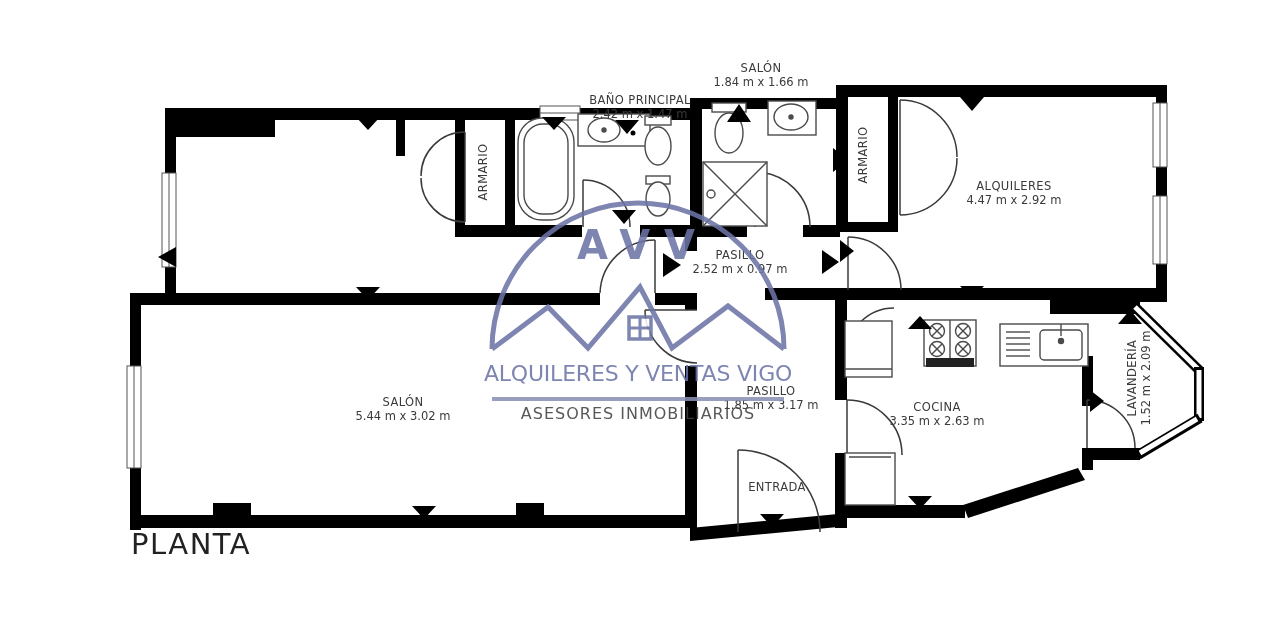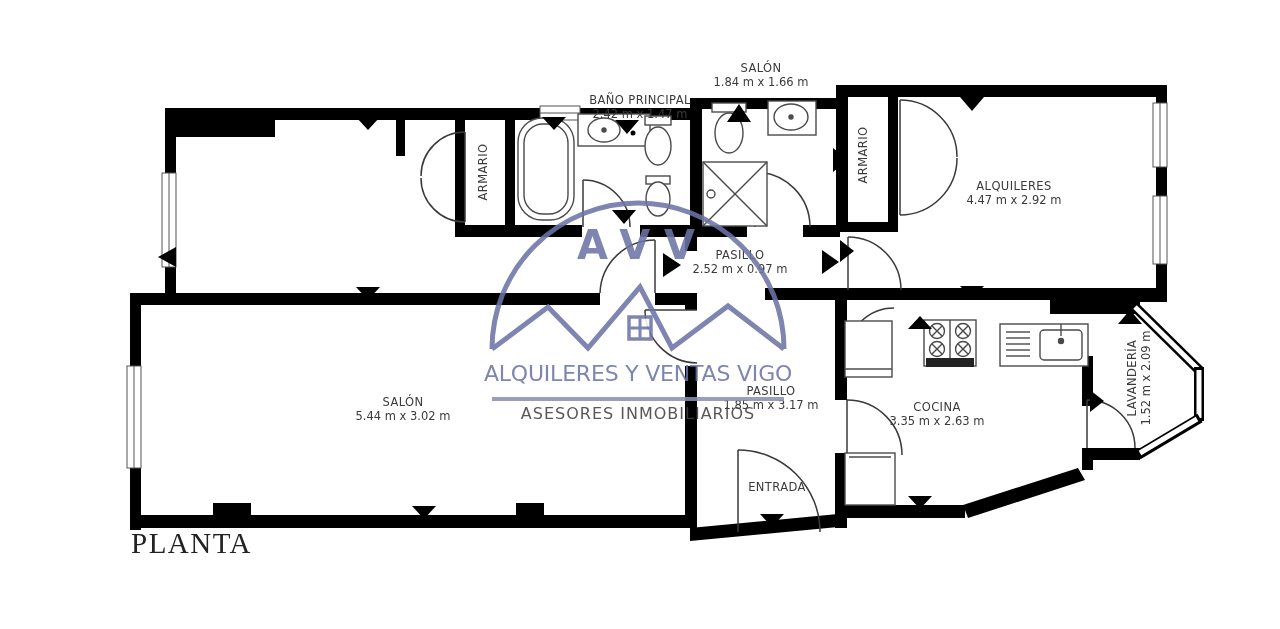--- a/index.html
+++ b/index.html
@@ -5,21 +5,21 @@
   html,body{margin:0;padding:0;background:#e9e9e9;}
   #stage{position:relative;width:1280px;height:629px;background:#ffffff;overflow:hidden;
          font-family:"DejaVu Sans",sans-serif;}
   svg{position:absolute;left:0;top:0;}
   .lbl{position:absolute;transform:translateX(-50%);text-align:center;
        font-size:11.5px;line-height:13.5px;color:#3a3a3a;white-space:nowrap;z-index:2;}
   .lbl .nm{display:block;letter-spacing:.4px;}
   .lbl .dm{display:block;}
   .vert{transform:translate(-50%,-50%) rotate(-90deg);}
   #plan-title{position:absolute;left:131px;top:527px;font-size:29px;letter-spacing:1.5px;
-       color:#222;z-index:2;font-family:Liberation Serif, serif;}
+       color:#222;z-index:2;}
   
   #wm{position:absolute;left:0;top:0;width:1280px;height:629px;z-index:3;opacity:.87;
       pointer-events:none;}
   #wm .t{position:absolute;transform:translateX(-50%);white-space:nowrap;}
   #wm-initials{left:643px;top:222px;font-size:40px;font-weight:bold;letter-spacing:14px;color:#6b74a6;}
   #wm-line1{left:638px;top:361px;font-size:22px;font-weight:normal;letter-spacing:-0.2px;color:#6b74a6;}
   #wm-divider{position:absolute;left:492px;top:397px;width:292px;height:4px;background:#8a90b5;}
   #wm-line2{left:638px;top:404px;font-size:16px;letter-spacing:1px;color:#404040;}
 </style>
 </head>

